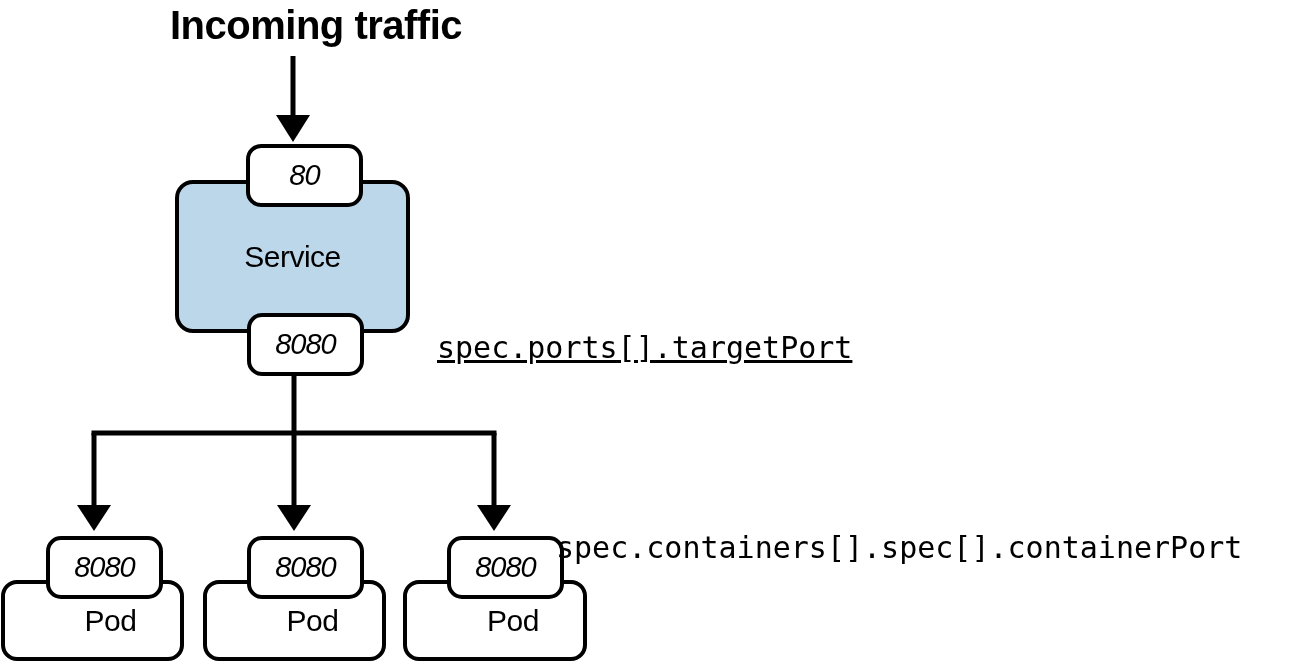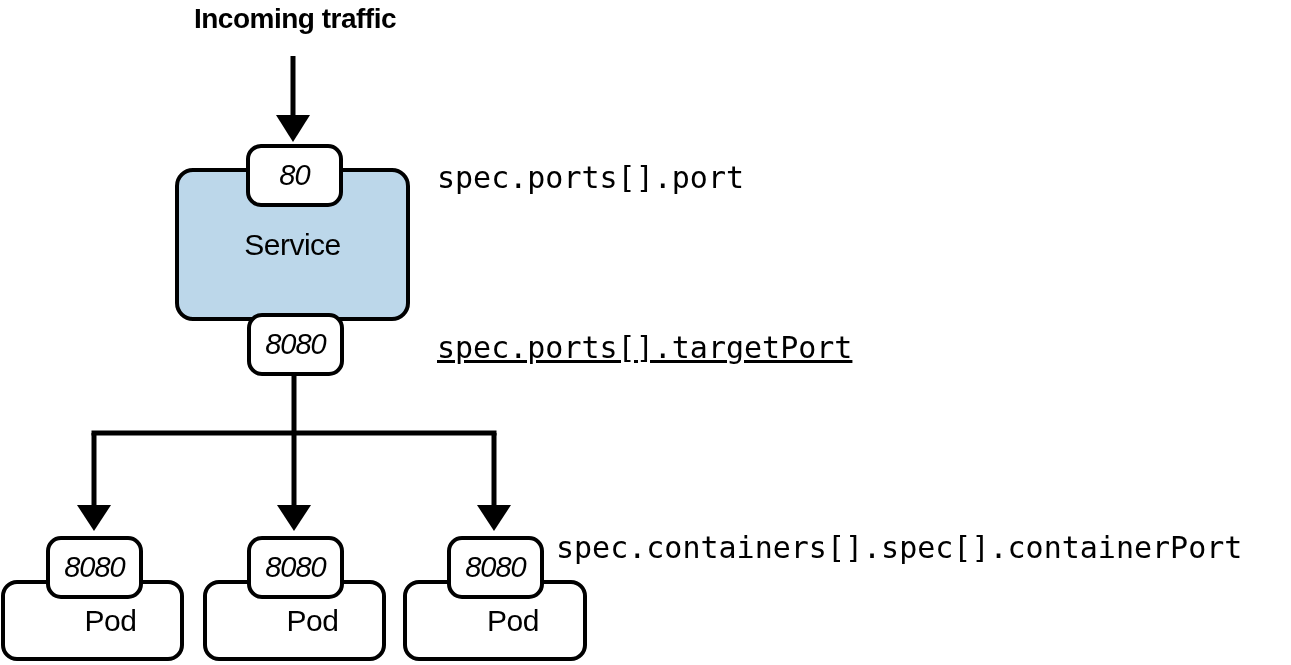--- a/index.html
+++ b/index.html
@@ -21,49 +21,49 @@
     left: 0; top: 0;
     width: 1291px; height: 665px;
     z-index: 0;
   }
   
   .diagram-title {
     position: absolute;
     left: 170px; top: 3px;
     width: 250px;
     text-align: center;
-    font-size: 28px;
+    font-size: 40px;
     font-weight: bold;
     letter-spacing: -0.5px;
     color: #000;
     z-index: 3;
     white-space: nowrap;
   }
   
   .service-box {
     position: absolute;
-    left: 175px; top: 168px;
+    left: 175px; top: 180px;
     width: 235px; height: 153px;
     box-sizing: border-box;
     border: 4px solid #000;
     border-radius: 18px;
     z-index: 1;
     display: flex;
     align-items: center;
     justify-content: center;
   }
   .service-label {
     font-size: 30px;
     letter-spacing: -0.5px;
     color: #000;
   }
   
   .port-badge {
     position: absolute;
-    width: 97px; height: 63px;
+    width: 117px; height: 63px;
     box-sizing: border-box;
     background: #ffffff;
     border: 4px solid #000;
     border-radius: 15px;
     z-index: 2;
     display: flex;
     align-items: center;
     justify-content: center;
     font-style: italic;
     font-size: 29px;
@@ -139,21 +139,20 @@
 
   <div class="diagram-title">Incoming traffic</div>
 
   <div class="service-box" id="service-box" style="background: rgb(188, 215, 234);">
     <span class="service-label">Service</span>
   </div>
 
   <div class="port-badge badge-svc-top">80</div>
   <div class="port-badge badge-svc-bottom">8080</div>
 
-  <div class="annotation annotation-port">spec.ports[].port</div>
   <div class="annotation annotation-target-port">spec.ports[].targetPort</div>
   <div class="annotation annotation-container-port">spec.containers[].spec[].containerPort</div>
 
   <div class="pod-box pod-box-1">
     <span class="pod-label">Pod</span>
   </div>
   <div class="port-badge badge-pod-1">8080</div>
 
   <div class="pod-box pod-box-2">
     <span class="pod-label">Pod</span>

